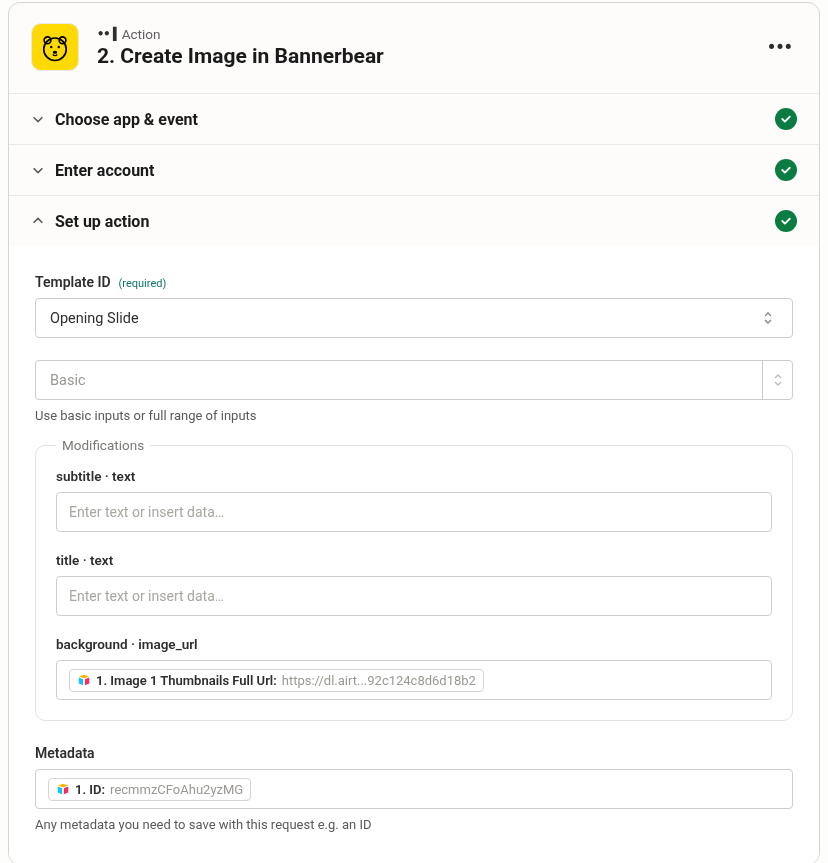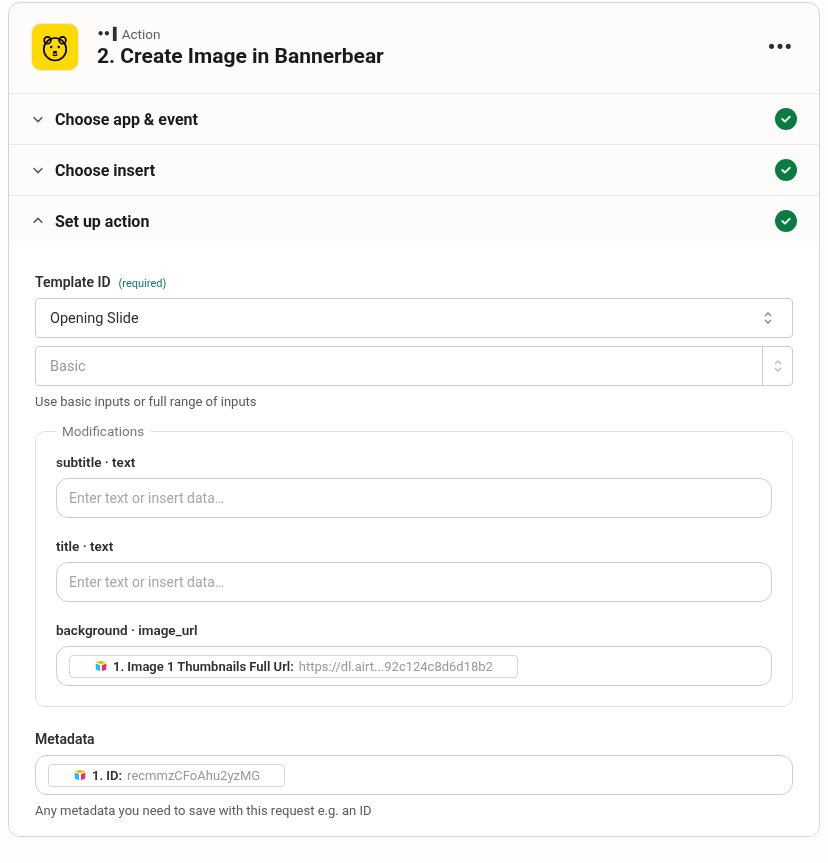--- a/index.html
+++ b/index.html
@@ -100,21 +100,21 @@
       display: flex;
       align-items: center;
       justify-content: center;
       flex-shrink: 0;
     }
     .check-badge svg { width: 12px; height: 12px; }
     .section-body {
       background: #ffffff;
       padding: 28px 26px 10px 26px;
     }
-    .field { margin-bottom: 8px; }
+    .field { margin-bottom: 22px; }
     .field-label-row {
       display: flex;
       align-items: baseline;
       gap: 8px;
       margin-bottom: 8px;
     }
     .field-label {
       font-size: 14px;
       font-weight: 600;
       color: #2d2e2e;
@@ -185,39 +185,39 @@
     .mod-field { margin-bottom: 20px; }
     .mod-field:last-child { margin-bottom: 0; }
     .mod-label {
       font-size: 13.5px;
       font-weight: 600;
       color: #2d2e2e;
       margin-bottom: 8px;
     }
     .input-box {
       border: 1px solid #cfcdc9;
-      border-radius: 12px;
+      border-radius: 4px;
       height: 40px;
       display: flex;
       align-items: center;
       padding: 0 12px;
       background: #fff;
       cursor: text;
     }
     .input-placeholder {
       font-size: 14px;
       color: #a8a6a0;
     }
     .pill {
       display: inline-flex;
       align-items: center;
       border: 1px solid #d7d5d2;
       border-radius: 4px;
       background: #fff;
-      padding: 3px 24px;
+      padding: 3px 7px;
       gap: 5px;
       font-size: 13px;
       max-width: 100%;
     }
     .pill-icon {
       width: 14px;
       height: 14px;
       flex-shrink: 0;
     }
     .pill-label {
@@ -266,21 +266,21 @@
       <svg viewBox="0 0 16 16">
           <path d="M3 8 L6.5 11.5 L13 5" fill="none" stroke="#fff" stroke-width="2.4" stroke-linecap="round" stroke-linejoin="round"></path>
         </svg>
     </div>
   </div>
 
   <div class="section-row">
     <svg class="chevron" viewBox="0 0 16 16">
         <path d="M3 6 L8 11 L13 6" fill="none" stroke="#5a5a5a" stroke-width="1.8"></path>
       </svg>
-    <div class="section-title">Choose insert</div>
+    <div class="section-title">Enter account</div>
     <div class="check-badge">
       <svg viewBox="0 0 16 16">
           <path d="M3 8 L6.5 11.5 L13 5" fill="none" stroke="#fff" stroke-width="2.4" stroke-linecap="round" stroke-linejoin="round"></path>
         </svg>
     </div>
   </div>
 
   <div class="section-row last">
     <svg class="chevron" viewBox="0 0 16 16">
         <path d="M3 10 L8 5 L13 10" fill="none" stroke="#5a5a5a" stroke-width="1.8"></path>

